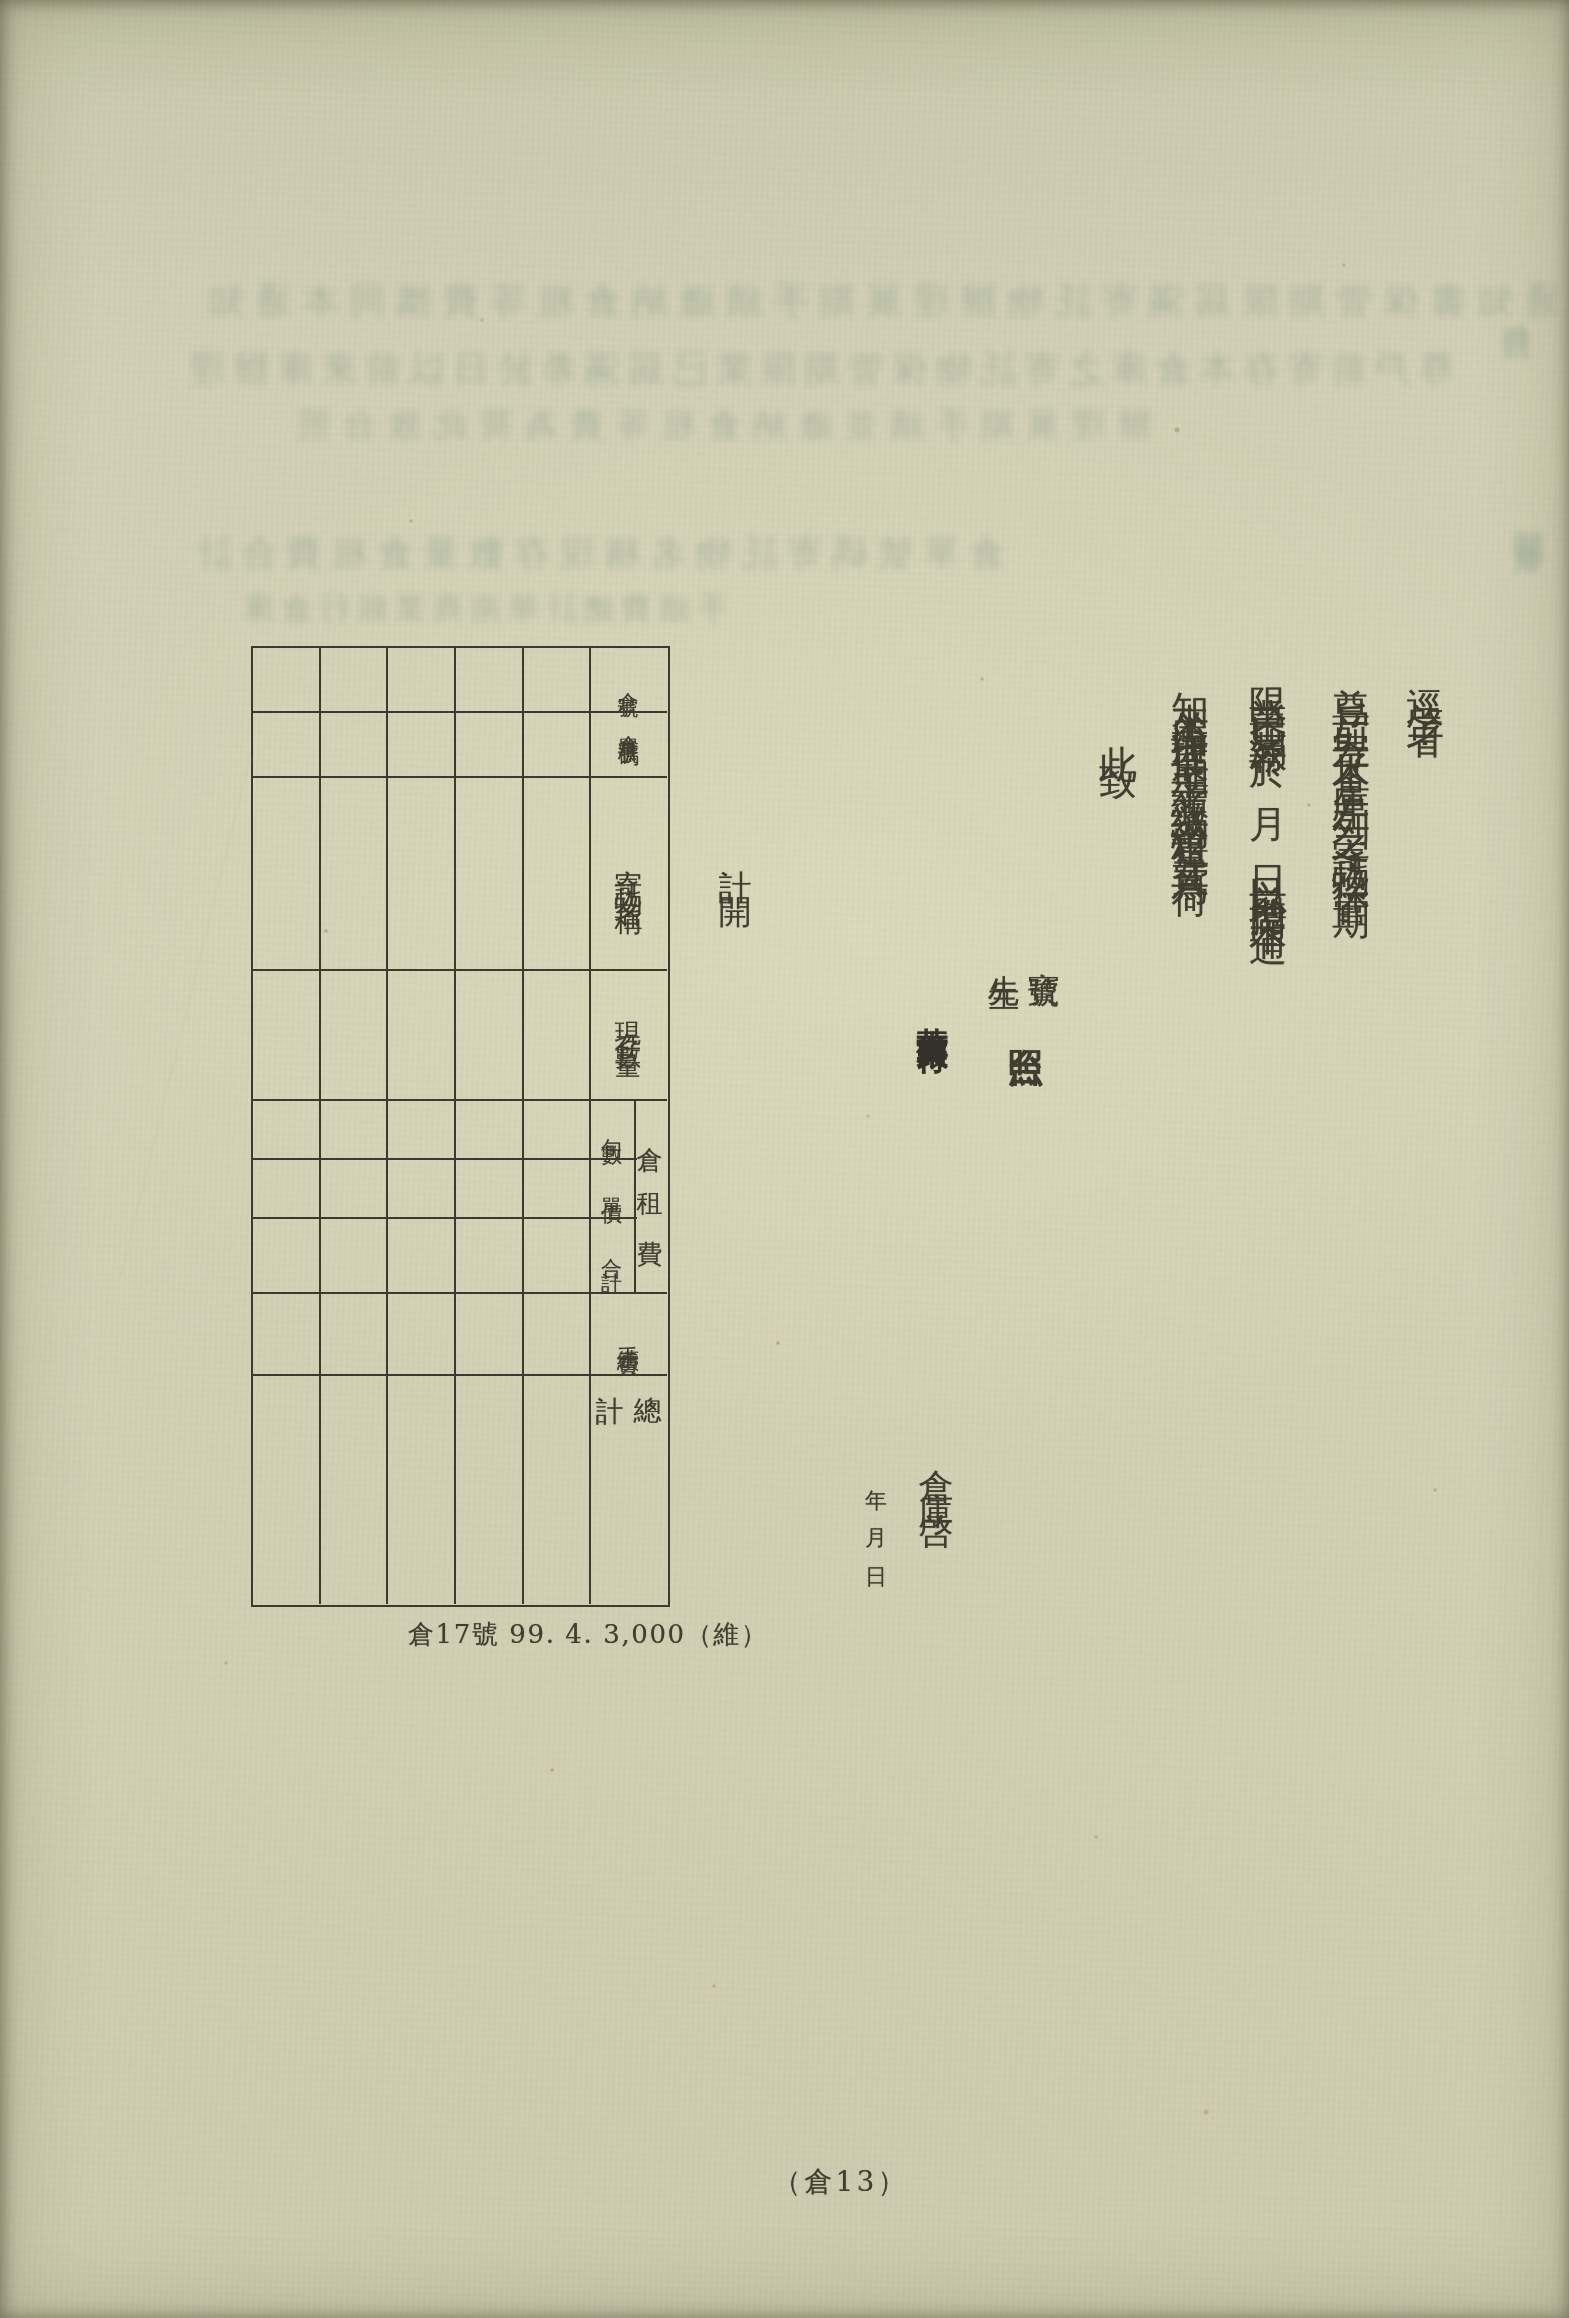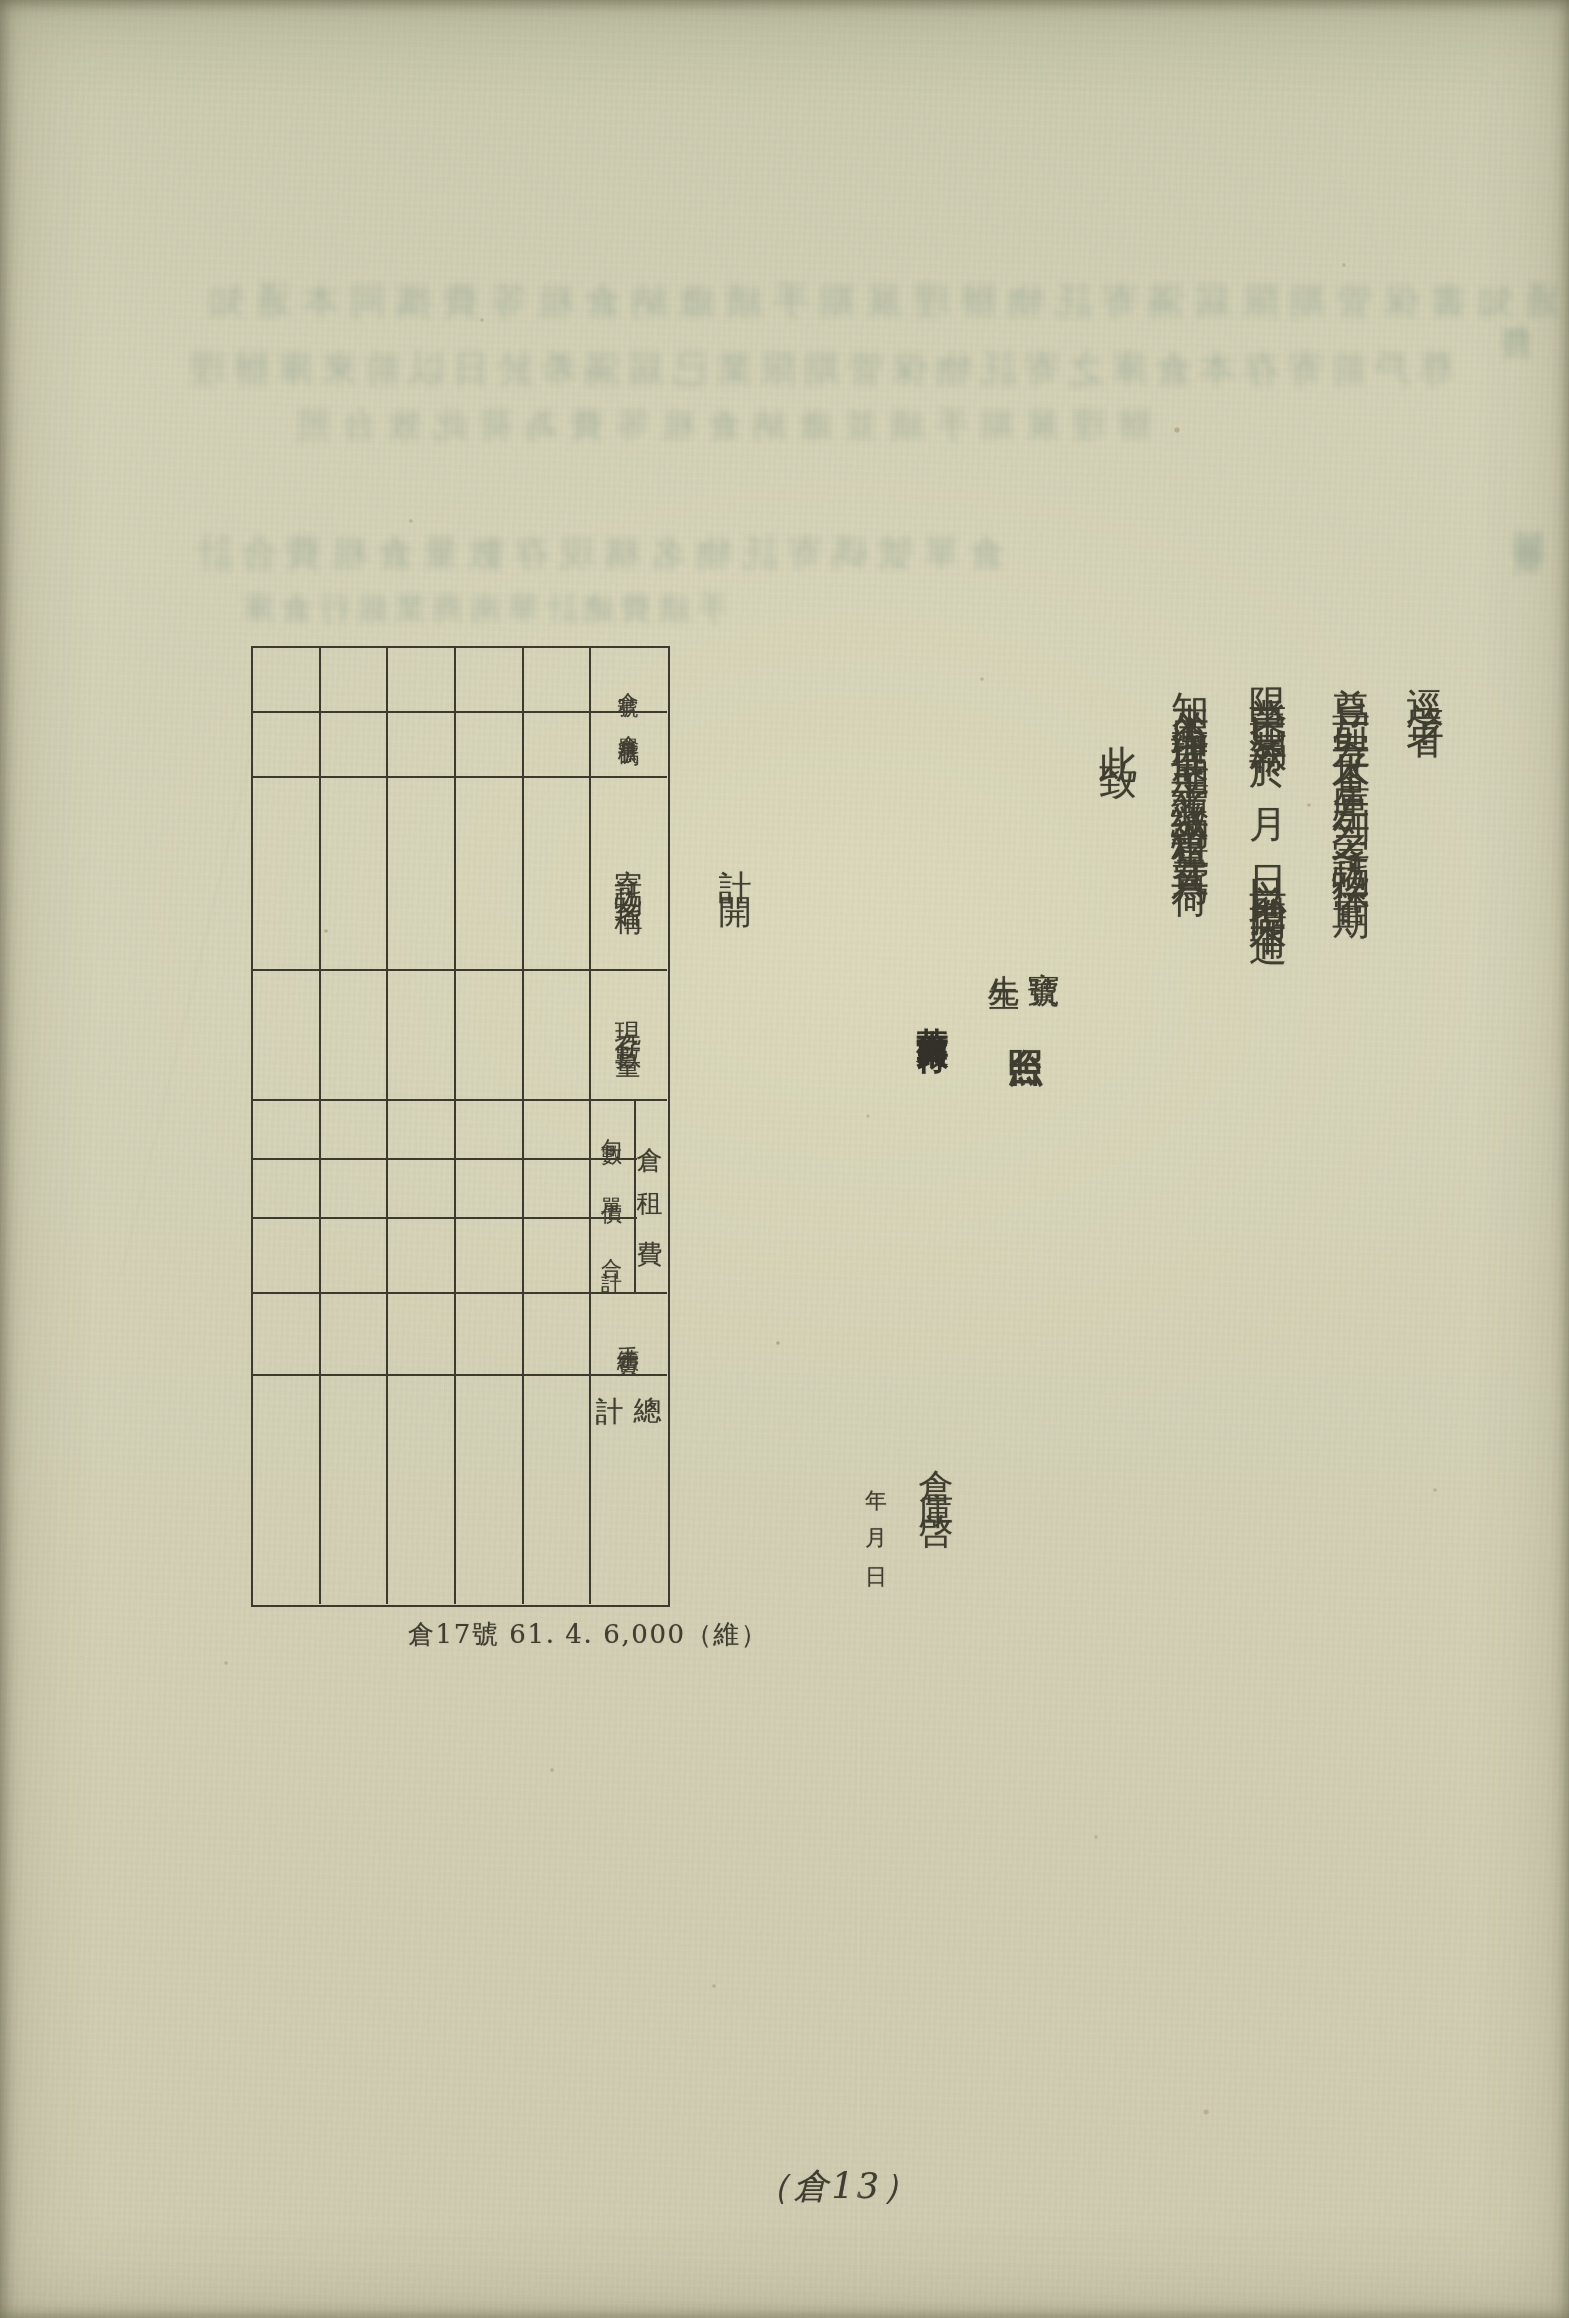--- a/index.html
+++ b/index.html
@@ -186,22 +186,22 @@
       <span class="vt" style="font-size:21px;letter-spacing:14px;">合計</span>
     </div>
     <div class="hcell" style="left:336px;top:644px;width:78px;height:83px;">
       <span class="vt" style="font-size:22px;letter-spacing:3.9px;">手續費</span>
     </div>
     <div class="hcell" style="left:336px;top:726px;width:78px;height:230px;">
       <span class="vt" style="font-size:28px;letter-spacing:118px;">總計</span>
     </div>
   </div>
 
-  <div class="htext" style="left:408px;top:1617px;font-size:26px;letter-spacing:1.6px;">倉17號 61. 4. 6,000（維）</div>
-
-  <div class="htext" style="left:755px;top:2163px;font-size:35px;letter-spacing:3.2px;font-style:italic;">（倉13）</div>
+  <div class="htext" style="left:408px;top:1617px;font-size:26px;letter-spacing:1.6px;">倉17號 99. 4. 3,000（維）</div>
+
+  <div class="htext" style="left:773px;top:2163px;font-size:28px;letter-spacing:3.2px;">（倉13）</div>
 
   <div class="crease-v"></div>
   <div class="crease-d"></div>
   <div class="specks"></div>
 
 </div>
 
 
 </body></html>

